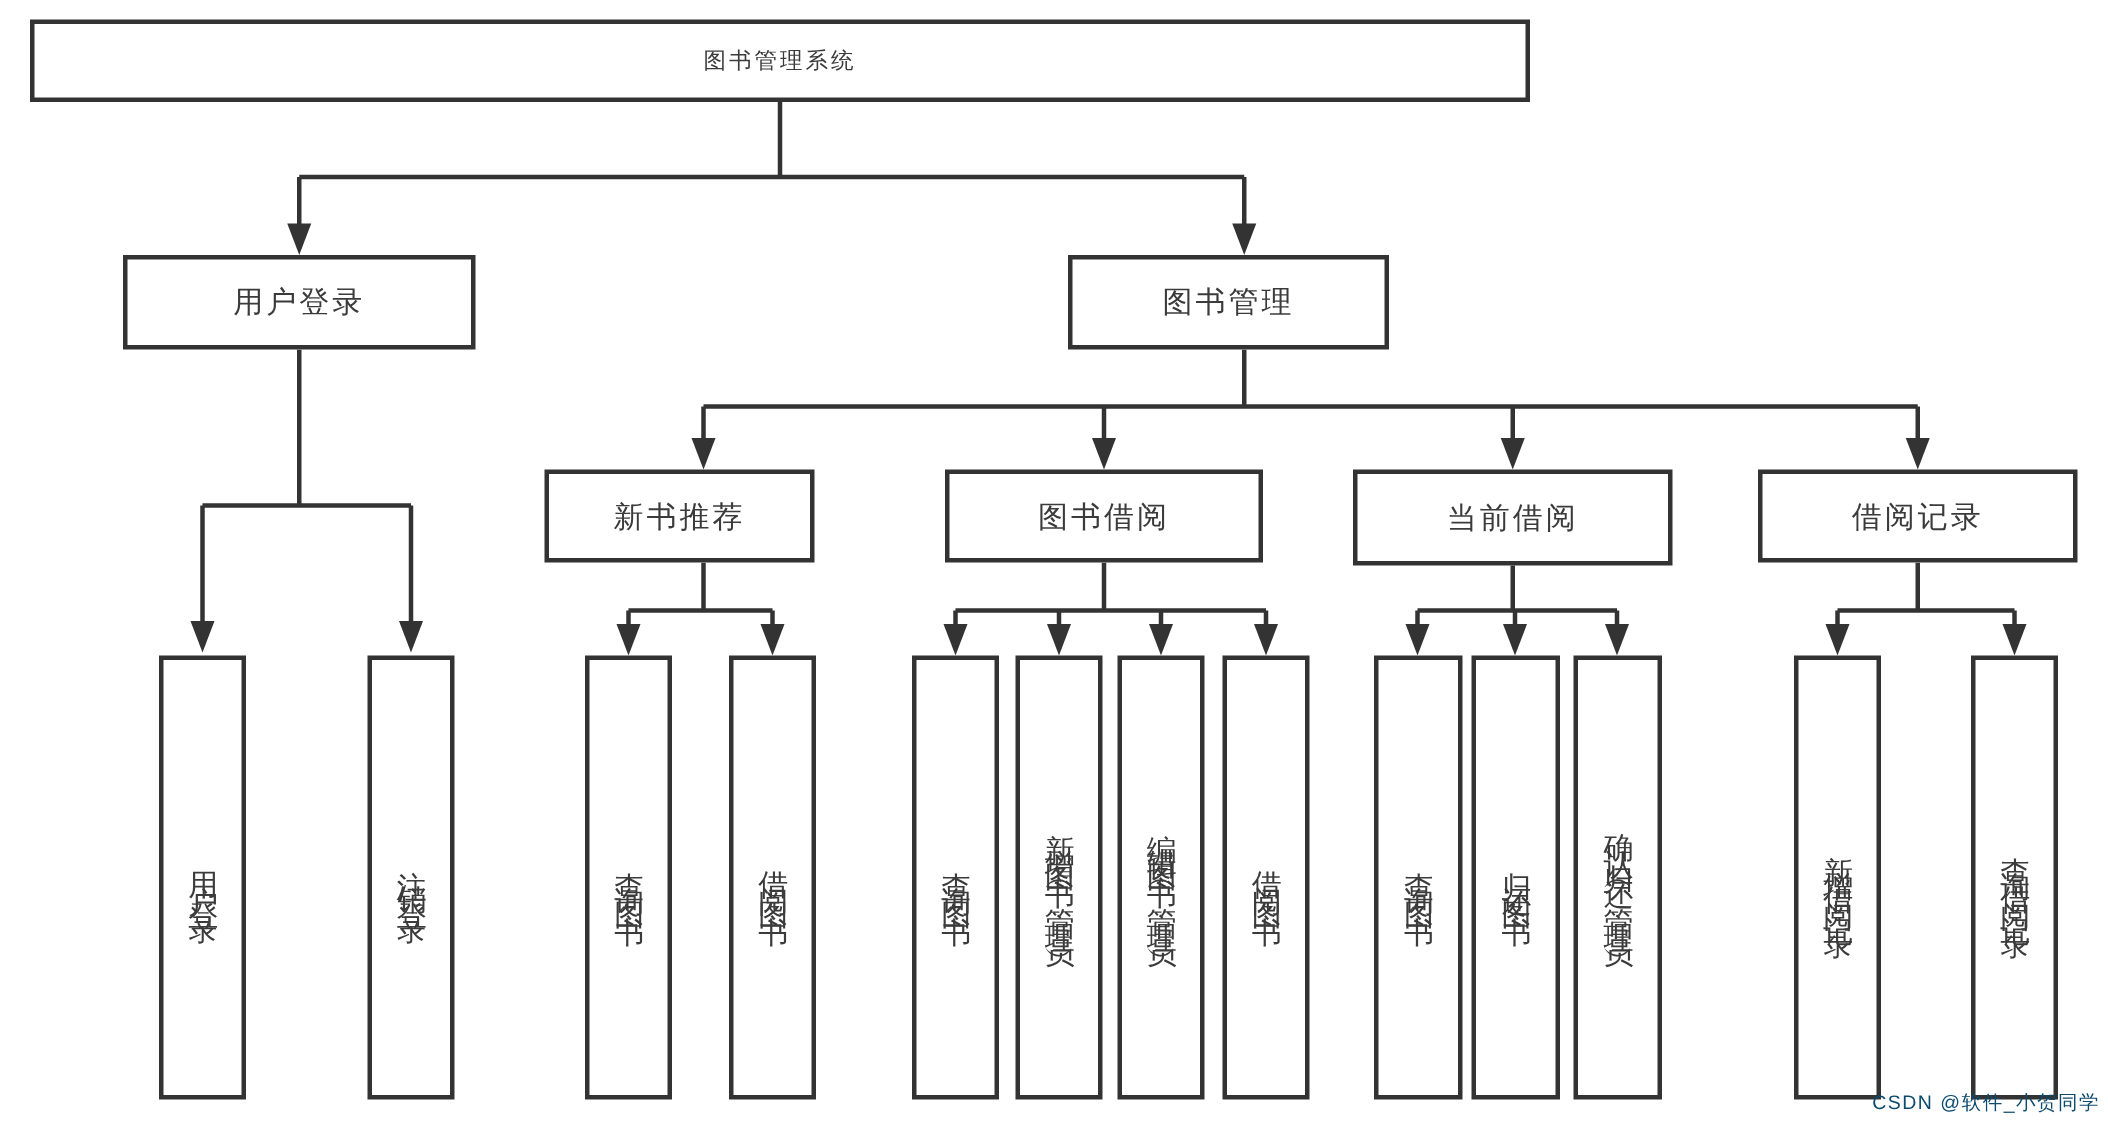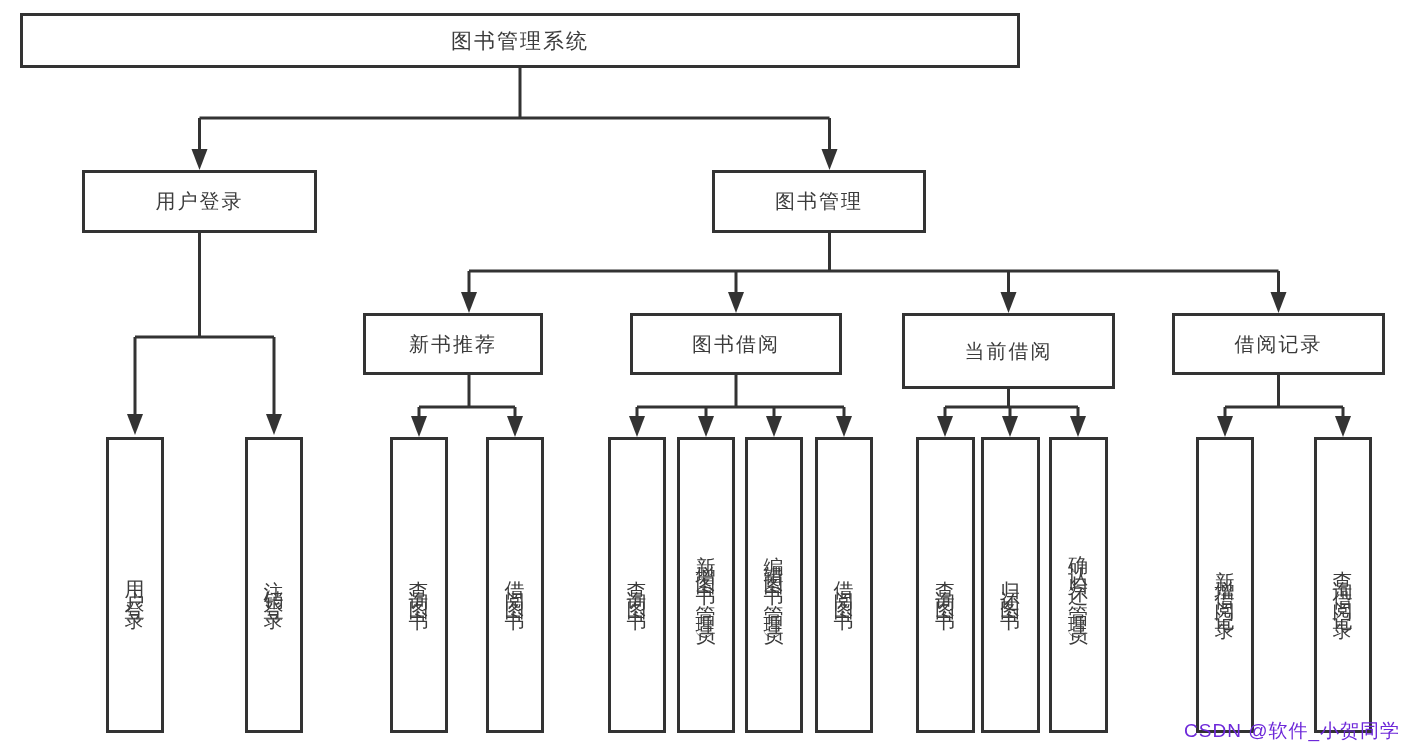--- a/index.html
+++ b/index.html
@@ -18,38 +18,38 @@
     border: 3px solid #333333;
     background: #ffffff;
     display: flex;
     align-items: center;
     justify-content: center;
     color: #3b3b3b;
     font-size: 20px;
     letter-spacing: 2px;
     z-index: 2;
   }
-  .node.root { font-size: 21px; }
+  .node.root { font-size: 15px; }
   .node.vert {
     letter-spacing: 0;
   }
   .node.vert .vtxt {
     writing-mode: vertical-rl;
     text-orientation: mixed;
     letter-spacing: 10px;
     font-size: 20px;
     line-height: 1;
     white-space: nowrap;
   }
   .watermark {
     position: absolute;
     right: 5px;
     bottom: 3px;
-    font-size: 19px;
-    color: #6d28d9;
+    font-size: 13px;
+    color: #0c4a6e;
     letter-spacing: 1px;
     z-index: 3;
     pointer-events: none;
   }
 </style>
 </head>
 <body>
 
 <div id="canvas">
 
@@ -108,21 +108,21 @@
       <polygon points="1335,416 1351,416 1343,437" fill="#333333"></polygon>
     </svg>
 
   <div class="node root" style="left:20px; top:13px; width:1000px; height:55px;">图书管理系统</div>
 
   <div class="node" style="left:82px; top:170px; width:235px; height:63px;">用户登录</div>
   <div class="node" style="left:712px; top:170px; width:214px; height:63px;">图书管理</div>
 
   <div class="node" style="left:363px; top:313px; width:180px; height:62px;">新书推荐</div>
   <div class="node" style="left:630px; top:313px; width:212px; height:62px;">图书借阅</div>
-  <div class="node" style="left:902px; top:313px; width:213px; height:76px;">当前借阅</div>
+  <div class="node" style="left:902px; top:313px; width:213px; height:64px;">当前借阅</div>
   <div class="node" style="left:1172px; top:313px; width:213px; height:62px;">借阅记录</div>
 
   <div class="node vert" style="left:106px; top:437px; width:58px; height:296px;">
     <span class="vtxt">用户登录</span>
   </div>
   <div class="node vert" style="left:245px; top:437px; width:58px; height:296px;">
     <span class="vtxt">注销登录</span>
   </div>
 
   <div class="node vert" style="left:390px; top:437px; width:58px; height:296px;">

